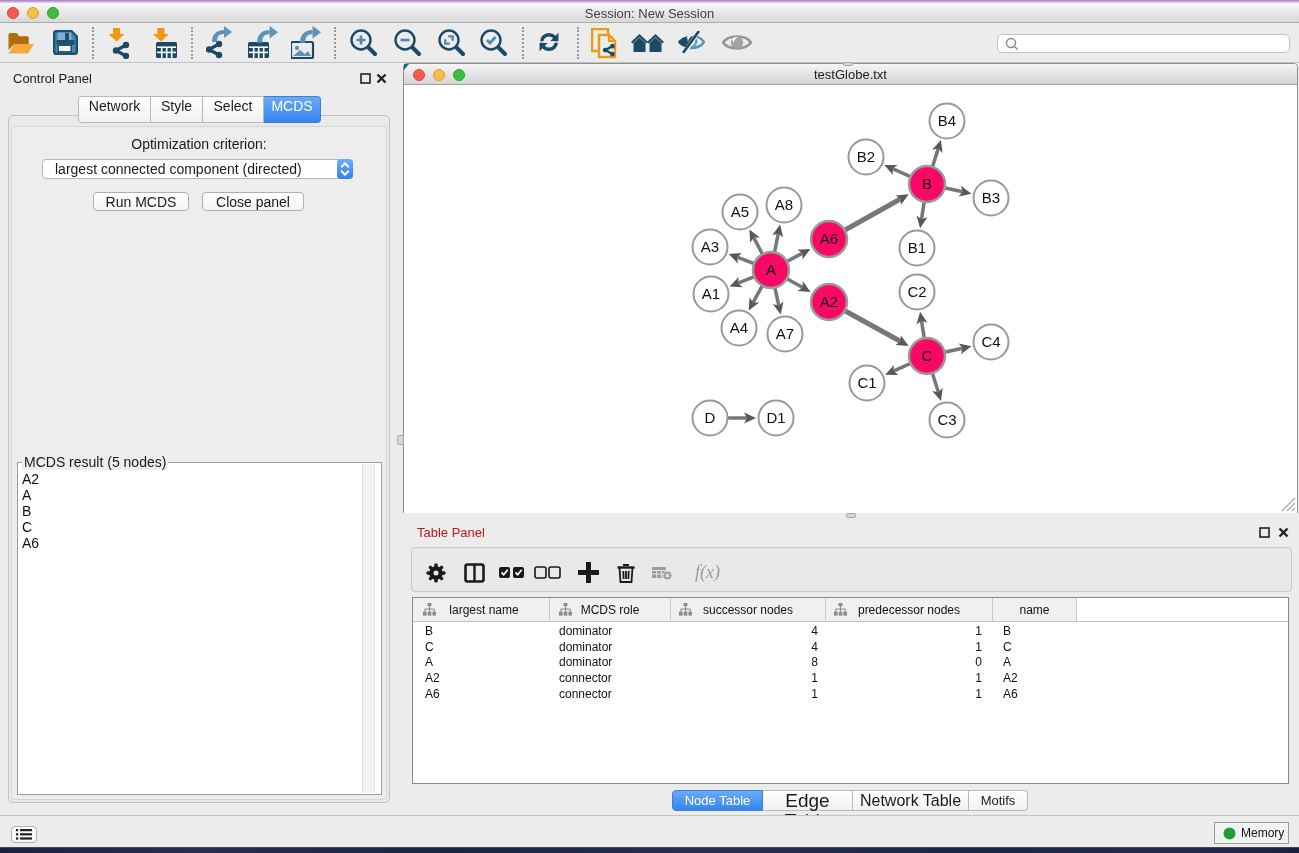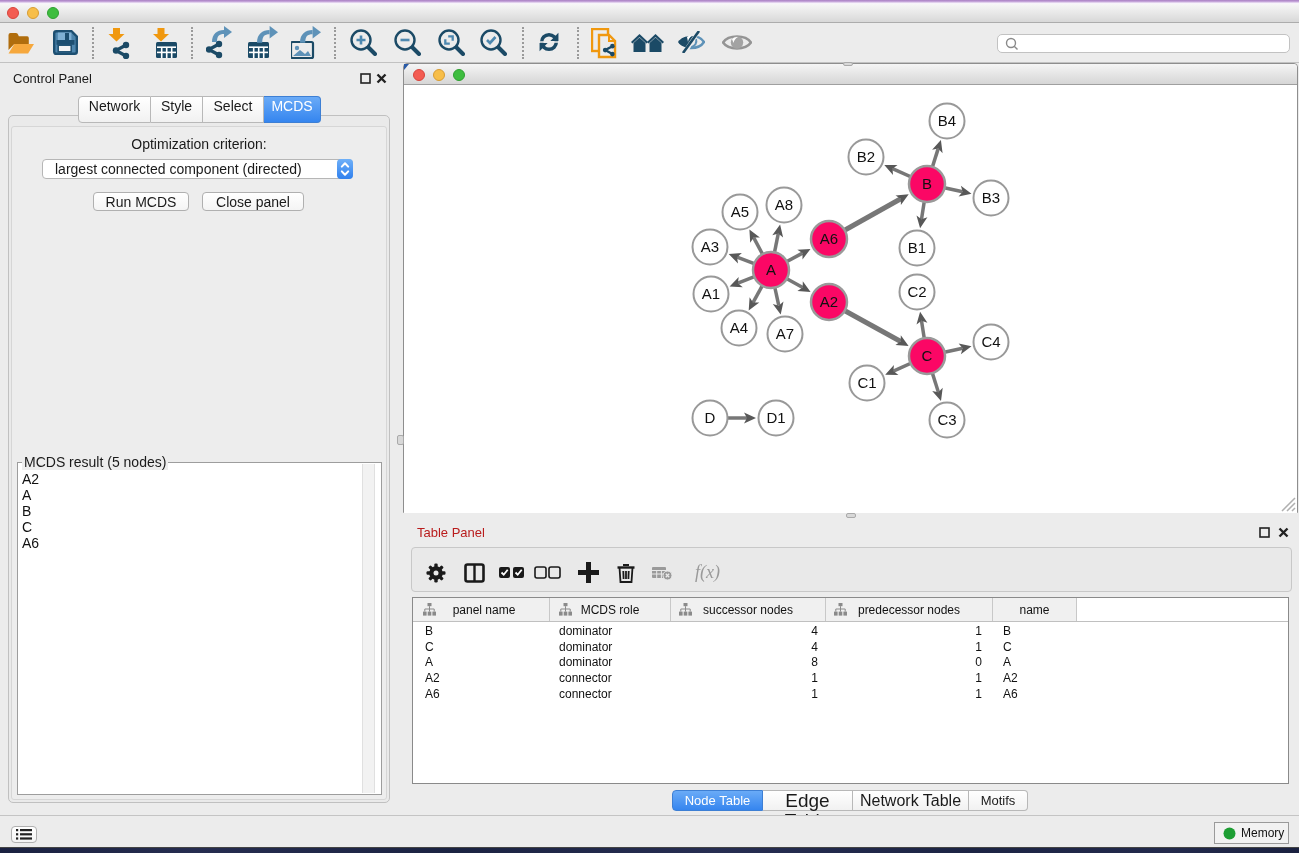--- a/index.html
+++ b/index.html
@@ -56,20 +56,21 @@
 #desktop-bottom { left:0; top:847px; width:1299px; height:6px; background:linear-gradient(90deg,#1a2140,#262d50 15%,#1b2342 35%,#272e52 55%,#1c2444 75%,#232a4c 90%,#1a2140); border-top:1px solid #454545; }
 .grip { position:absolute; width:7px; height:10px; background:#d8d8d8; border:1px solid #aaa; border-radius:2px; }
 </style>
 </head>
 <body>
 <div class="abs" id="desktop-top"></div>
 <div class="abs" id="titlebar">
   <div class="tl" style="left:7px;top:3px;background:#f35c52;border:1px solid #d8443c;"></div>
   <div class="tl" style="left:27px;top:3px;background:#f7be49;border:1px solid #d89c33;"></div>
   <div class="tl" style="left:47px;top:3px;background:#3ebd3f;border:1px solid #2fa032;"></div>
+  <div class="title">Session: New Session</div>
 </div>
 <div class="abs" id="toolbar">
   <svg class="ticon" style="left:8px;top:5px" width="27" height="26" viewBox="0 0 27 26">
 <path d="M0.5 21 V6 Q0.5 4 2.5 4 H8 Q9.7 4 10.2 5.8 L10.8 7.2 H19.2 Q20.8 7.2 20.8 9 V15 H6.3 Z" fill="#b06d0d"></path>
 <path d="M6.3 15 L26 15 L20.1 24.5 L0.5 24.5 Z" fill="#f6a83d"></path>
 </svg>
 <svg class="ticon" style="left:53px;top:6px" width="25" height="25" viewBox="0 0 25 25">
 <path d="M1.2 3.2 Q1.2 1.2 3.2 1.2 H18.5 L23.8 6.5 V21.8 Q23.8 23.8 21.8 23.8 H3.2 Q1.2 23.8 1.2 21.8 Z" fill="#4d85ad" stroke="#1d4f71" stroke-width="2.4"></path>
 <rect x="4.8" y="2.5" width="13.6" height="7.5" fill="#7fb0d4"></rect>
 <rect x="12" y="3" width="4" height="7" fill="#1d4f71"></rect>
@@ -266,20 +267,21 @@
   <div id="fs-scroll"></div>
 </div>
 <div class="abs" id="net-win">
   <svg width="8" height="8" style="position:absolute;left:0px;top:0px;z-index:5">
       <path d="M0 0 L5 0 L0 6 Z" fill="#2a5ba8"></path>
     </svg>
   <div id="net-title">
     <div class="tl" style="left:9px;top:5px;background:#f35c52;border:1px solid #d8443c;"></div>
     <div class="tl" style="left:29px;top:5px;background:#f7be49;border:1px solid #d89c33;"></div>
     <div class="tl" style="left:49px;top:5px;background:#3ebd3f;border:1px solid #2fa032;"></div>
+    <div class="title">testGlobe.txt</div>
   </div>
   <div id="net-canvas">
   <svg width="894" height="427" viewBox="0 0 894 427" style="position:absolute;left:0;top:0">
 <line x1="367.0" y1="184.0" x2="349.7" y2="151.6" stroke="#777" stroke-width="3.5"></line>
 <path d="M345.4 143.6 L355.9 151.6 L349.7 151.6 L346.2 156.8 Z" fill="#585858"></path>
 <line x1="367.0" y1="184.0" x2="374.3" y2="147.4" stroke="#777" stroke-width="3.5"></line>
 <path d="M376.1 138.6 L379.1 151.5 L374.3 147.4 L368.3 149.3 Z" fill="#585858"></path>
 <line x1="367.0" y1="184.0" x2="333.1" y2="171.2" stroke="#777" stroke-width="3.5"></line>
 <path d="M324.7 168.1 L337.9 167.1 L333.1 171.2 L334.0 177.4 Z" fill="#585858"></path>
 <line x1="367.0" y1="184.0" x2="333.9" y2="197.2" stroke="#777" stroke-width="3.5"></line>
@@ -425,21 +427,21 @@
         <line x1="4.7" y1="5.5" x2="4.7" y2="13"></line>
         <line x1="9.4" y1="5.5" x2="9.4" y2="13"></line>
       </g>
 <circle cx="15.5" cy="10.5" r="4.5" fill="#9a9a9a" stroke="#e9e9e9" stroke-width="1"></circle>
 <path d="M13.8 8.8 L17.2 12.2 M17.2 8.8 L13.8 12.2" stroke="#e9e9e9" stroke-width="1.3"></path>
     </svg>
 <div style="position:absolute;left:283px;top:14px;font-family:'Liberation Serif',serif;font-style:italic;font-size:18px;color:#9a9a9a;">f(x)</div>
 </div>
 <div class="abs" id="table">
   <div class="th" style="left:0;width:137px;">
-      <div class="lbl" style="padding-left:6px;">panel name</div>
+      <div class="lbl" style="padding-left:6px;">largest name</div>
     </div>
   <div class="th" style="left:137px;width:121px;">
       <div class="lbl">MCDS role</div>
     </div>
   <div class="th" style="left:258px;width:155px;">
       <div class="lbl">successor nodes</div>
     </div>
   <div class="th" style="left:413px;width:167px;">
       <div class="lbl">predecessor nodes</div>
     </div>

